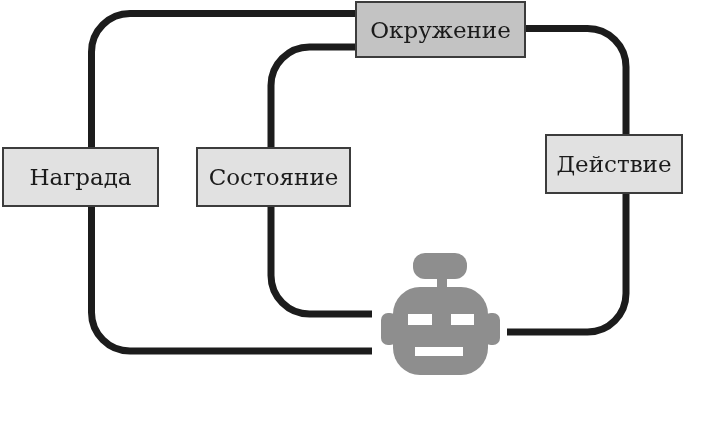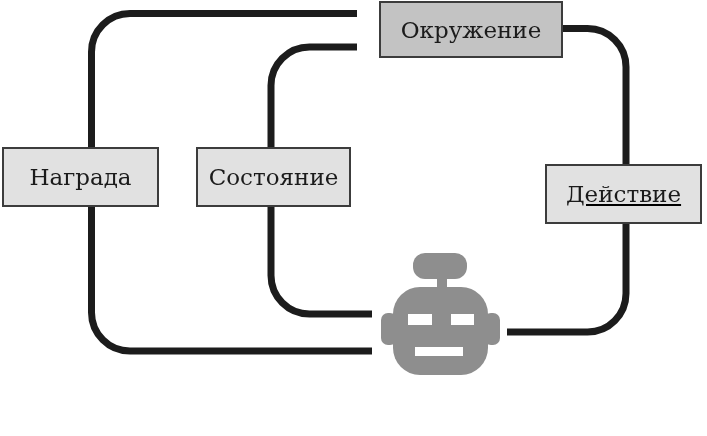--- a/index.html
+++ b/index.html
@@ -36,24 +36,24 @@
     z-index: 3;
   }
   .node.dark {
     background: #c3c3c3;
   }
   .node-label {
     font-size: 23px;
     color: #1b1b1b;
     white-space: nowrap;
   }
-  .node-environment { left: 355px; top: 1px;  width: 184px; height: 57px; margin-left: 24px; }
+  .node-environment { left: 355px; top: 1px;  width: 171px; height: 57px; }
   .node-reward      { left: 2px;   top: 147px; width: 157px; height: 60px; }
   .node-state       { left: 196px; top: 147px; width: 155px; height: 60px; }
-  .node-action      { left: 545px; top: 164px; width: 157px; height: 60px; text-decoration: underline; }
+  .node-action      { left: 545px; top: 134px; width: 138px; height: 60px; }
   .node-agent       { left: 382px; top: 385px; width: 119px; height: 49px; }
   .robot-layer { z-index: 2; }
   .conn-layer  { z-index: 1; }
 </style>
 </head>
 <body>
 
 <div class="canvas">
 
   <svg class="layer connectors conn-layer" width="707" height="436" viewBox="0 0 707 436">

